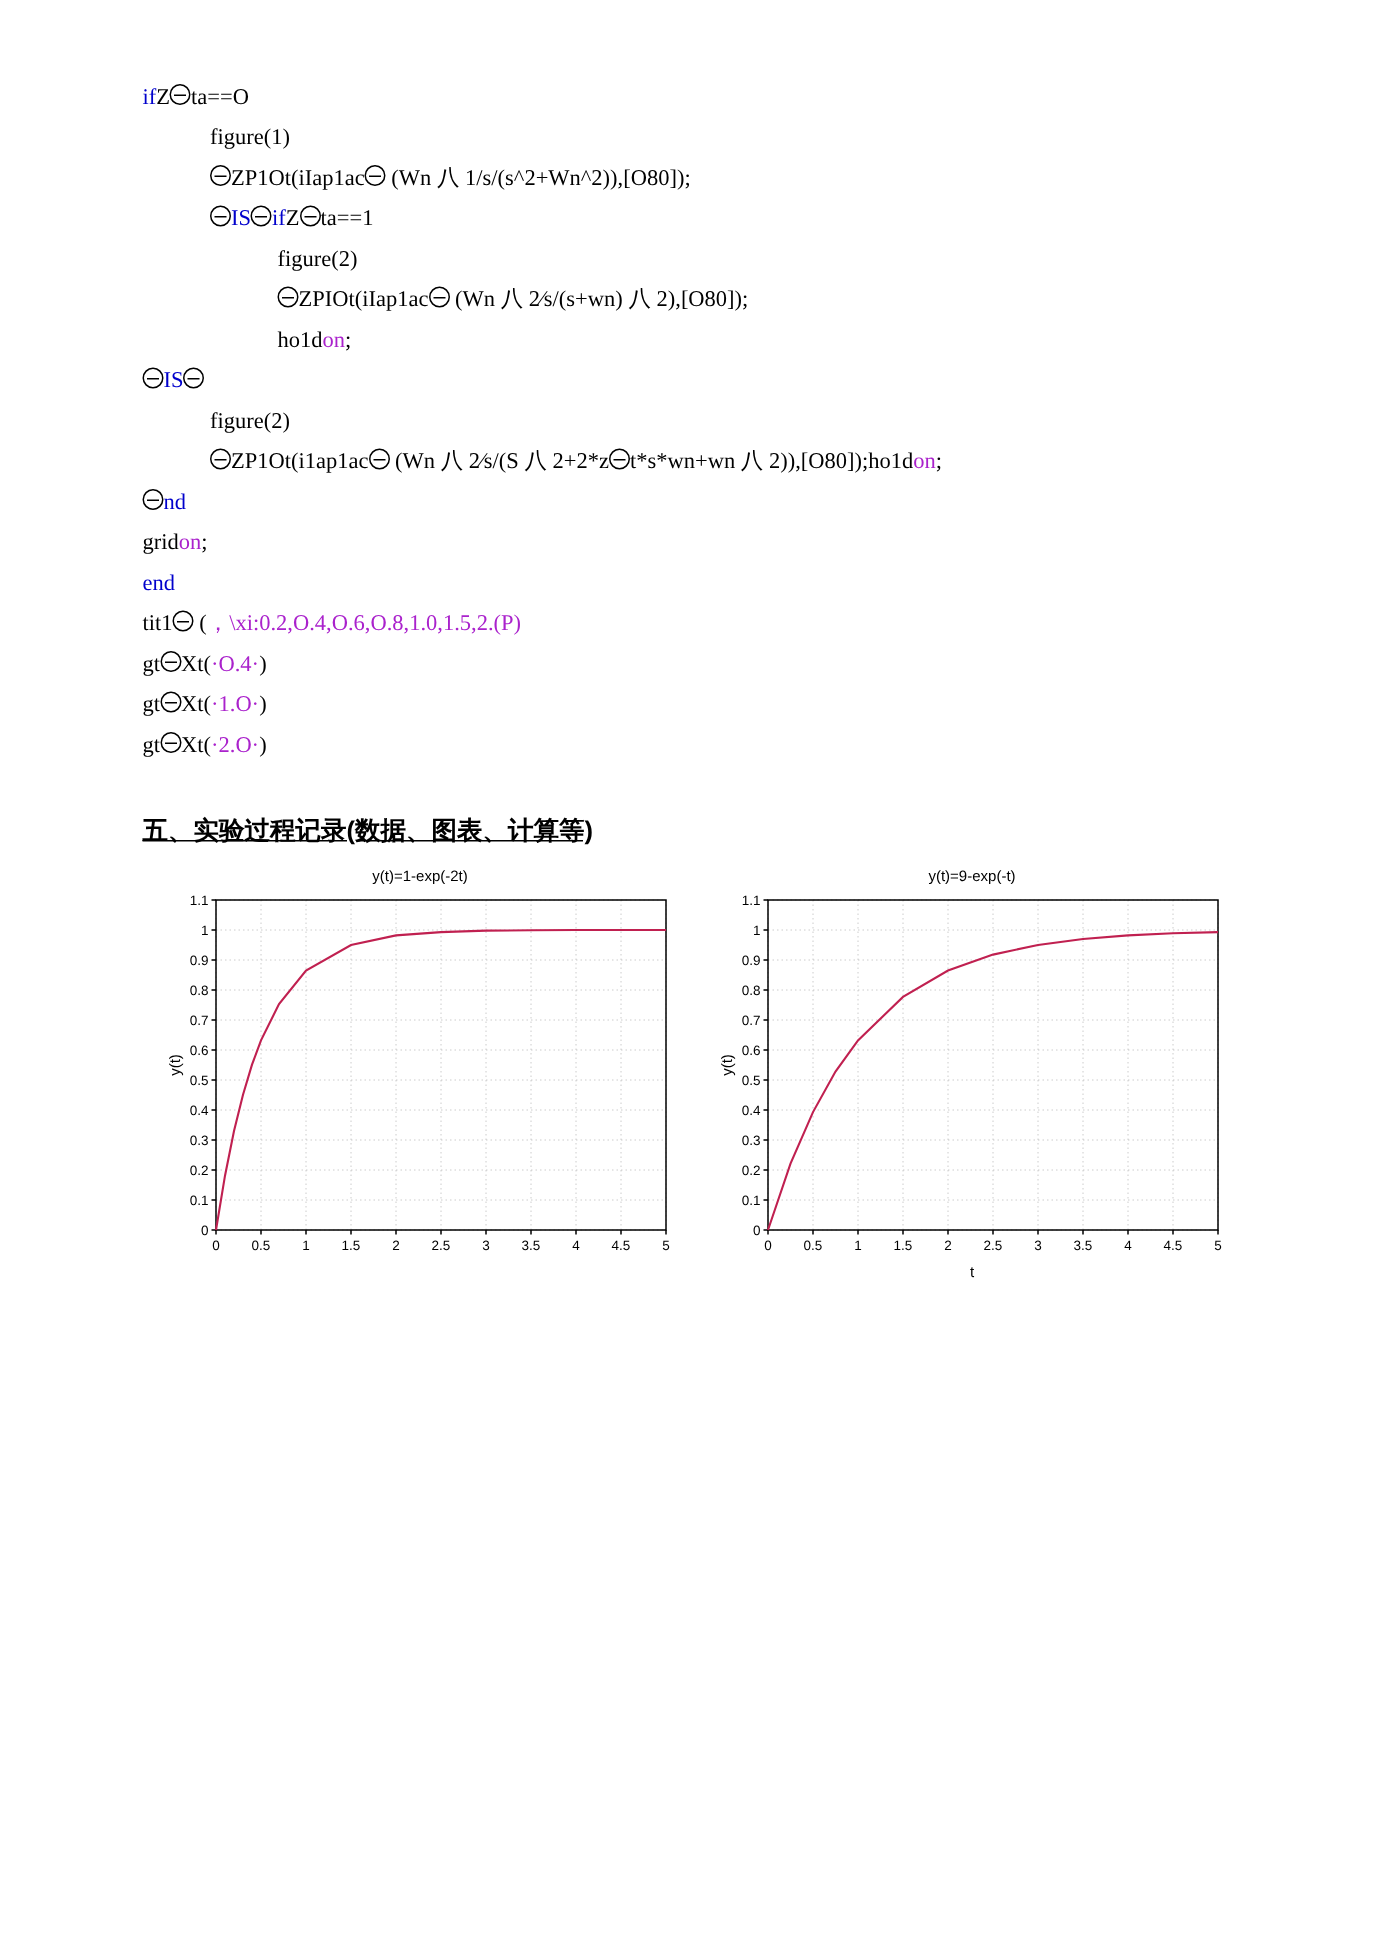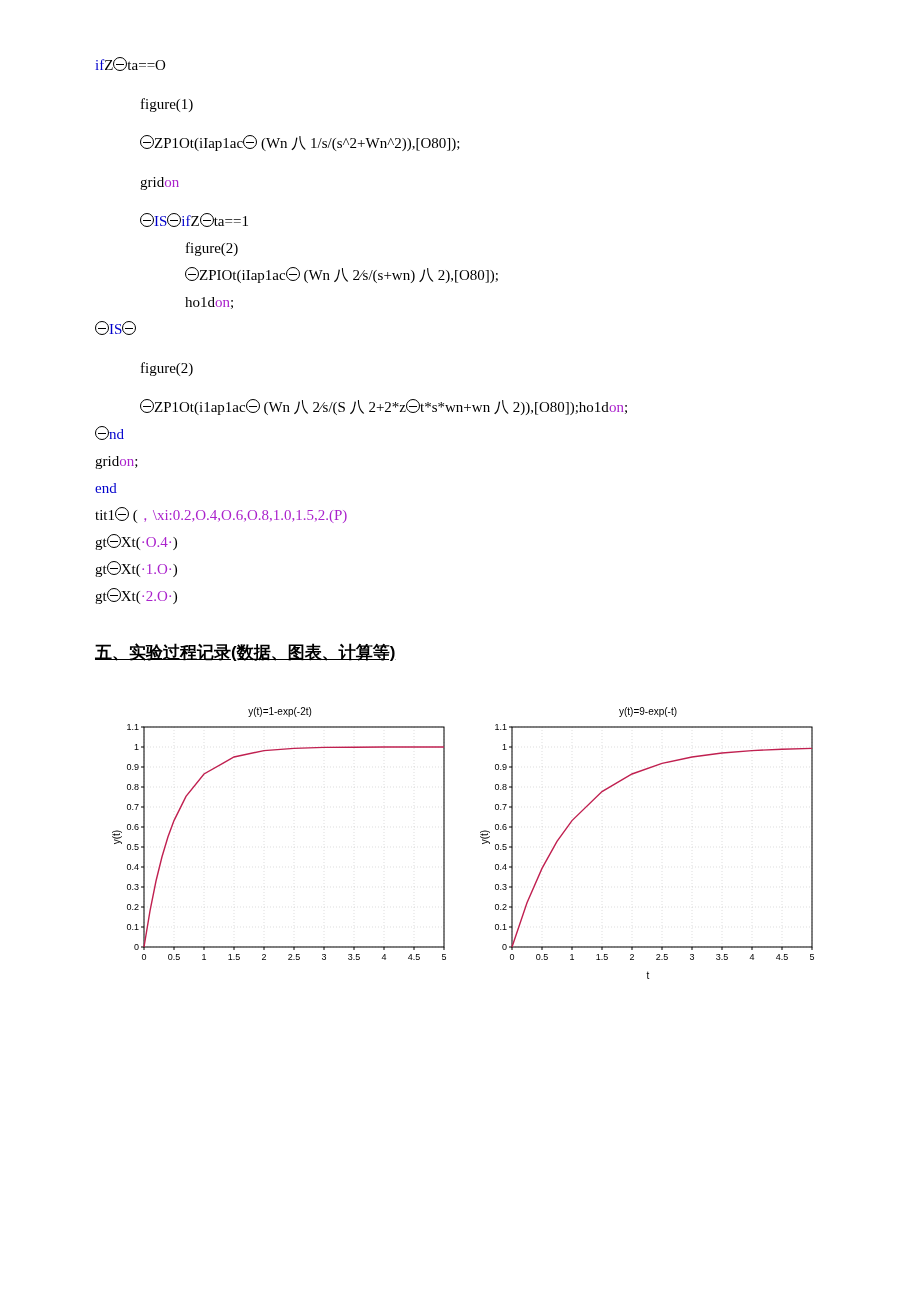--- a/index.html
+++ b/index.html
@@ -14,21 +14,21 @@
     box-sizing: border-box;
     font-size: 15px;
     line-height: 1.8;
   }
   .code-line {
     white-space: pre;
     font-family: "Times New Roman", serif;
   }
   .kw { color: #0000cc; }
   .str { color: #aa22cc; }
-  .ind1 { padding-left: 45px; margin-top: 12px; }
+  .ind1 { padding-left: 45px; }
   .ind2 { padding-left: 90px; }
   .theta {
     display: inline-block;
     border: 1.2px solid #000;
     border-radius: 50%;
     width: 12px;
     height: 12px;
     line-height: 10px;
     text-align: center;
     font-size: 11px;
@@ -51,21 +51,20 @@
     margin-bottom: 6px;
     text-decoration: underline;
   }
   .charts-row {
     display: flex;
     gap: 28px;
     margin-left: 15px;
   }
   .chart-box {
     width: 340px;
-    margin-top: 28px;
   }
   .chart-title {
     text-align: center;
     font-size: 10px;
     font-family: Arial, sans-serif;
     margin-bottom: 2px;
   }
   .plot {
     width: 340px;
     height: 242px;
@@ -83,21 +82,20 @@
 <body>
 
 <div class="page">
 
 <div class="code-line"><span class="kw">if</span><span>Z</span><span class="theta"></span><span>ta==O</span></div>
 
 <div class="code-line ind1"><span>figure(1)</span></div>
 
 <div class="code-line ind1"><span class="theta"></span><span>ZP1Ot(iIap1ac</span><span class="theta"></span><span> (Wn 八 1/s/(s^2+Wn^2)),[O80]);</span></div>
 
-<div class="code-line ind1"><span>grid</span><span class="str">on</span></div>
 
 
 <div class="code-line ind1"><span class="theta"></span><span class="kw">IS</span><span class="theta"></span><span class="kw">if</span><span>Z</span><span class="theta"></span><span>ta==1</span></div>
 
 <div class="code-line ind2"><span>figure(2)</span></div>
 
 <div class="code-line ind2"><span class="theta"></span><span>ZPIOt(iIap1ac</span><span class="theta"></span><span> (Wn 八 2⁄s/(s+wn) 八 2),[O80]);</span></div>
 
 <div class="code-line ind2"><span>ho1d</span><span class="str">on</span><span>;</span></div>
 

